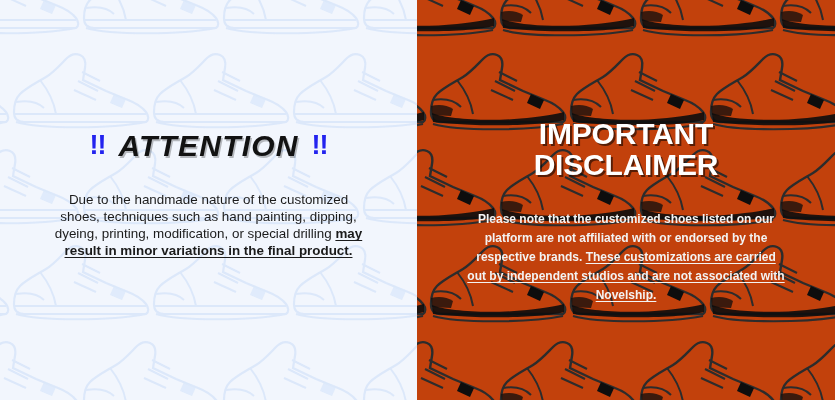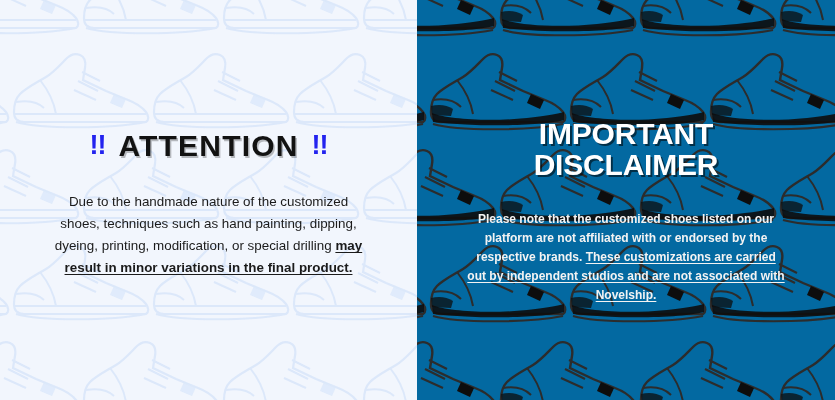--- a/index.html
+++ b/index.html
@@ -23,21 +23,21 @@
     height: 100%;
     overflow: hidden;
     box-sizing: border-box;
   }
   #panel-left {
     width: 417px;
     background: #f2f6fd;
   }
   #panel-right {
     width: 418px;
-    background: #0369a1;
+    background: #c2410c;
   }
 
   
   .pattern {
     position: absolute;
     inset: 0;
     pointer-events: none;
   }
   .pattern svg { display: block; width: 100%; height: 100%; }
 
@@ -72,27 +72,28 @@
     line-height: 1;
     transform: translateY(-1px);
   }
   .attention-word {
     color: #121212;
     font-size: 30px;
     font-weight: 900;
     letter-spacing: 1.2px;
     line-height: 1;
     text-shadow: 1.5px 1.5px 0 rgba(0,0,0,0.25);
+    font-style: italic;
   }
 
   
   .body-left {
     color: #1b1b1b;
     font-size: 13.4px;
-    line-height: 22px;
+    line-height: 17px;
     text-align: center;
     max-width: 320px;
     font-weight: 400;
   }
   .body-left .emph {
     font-weight: 700;
     text-decoration: underline;
     text-underline-offset: 2px;
   }
 

